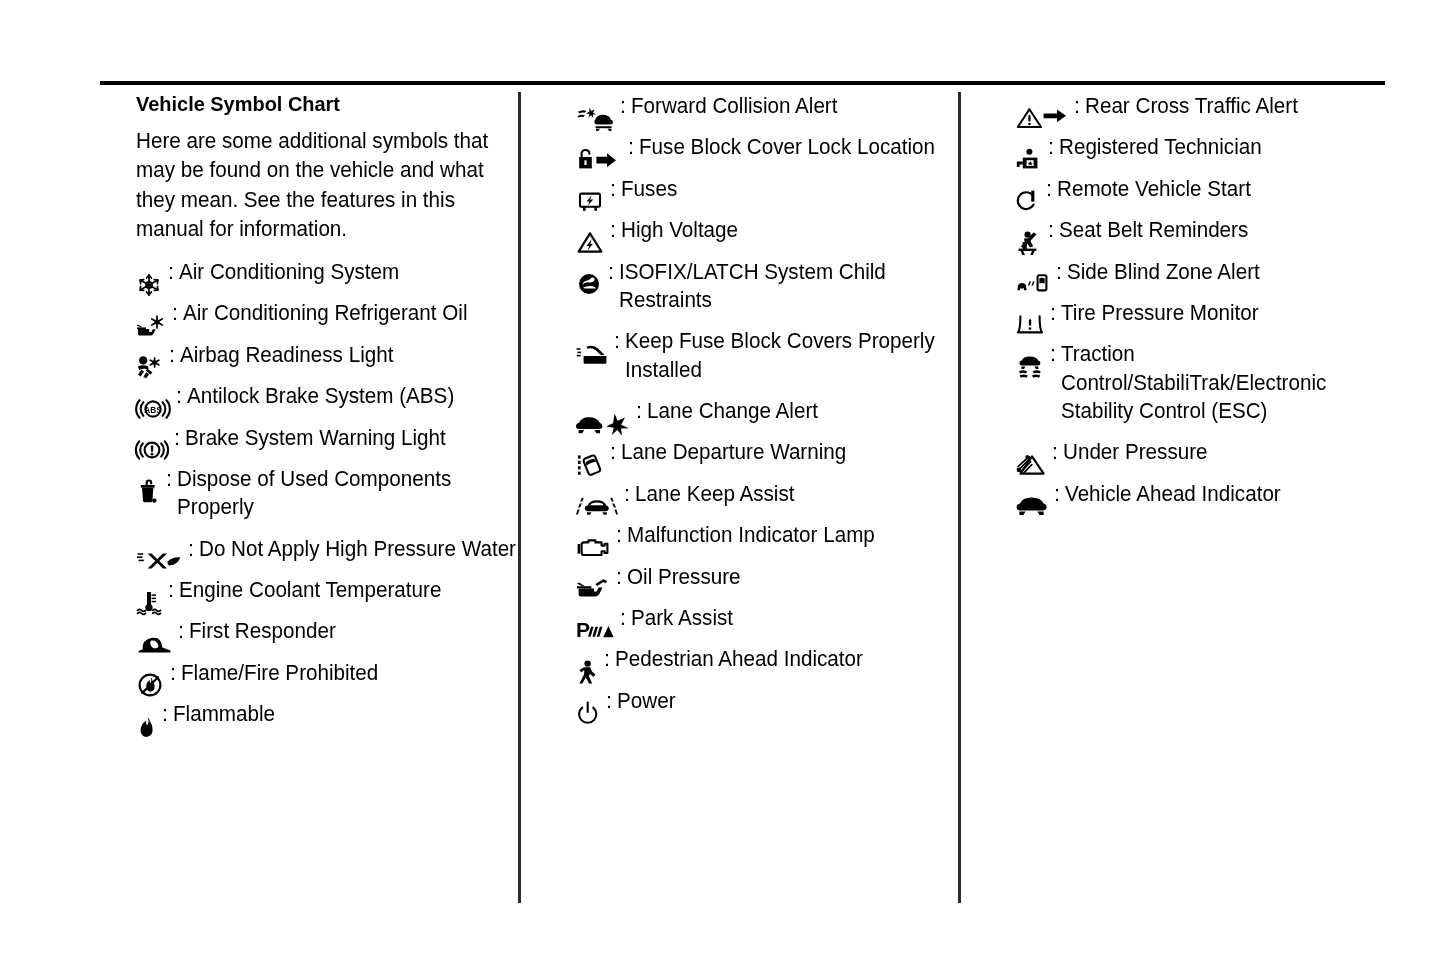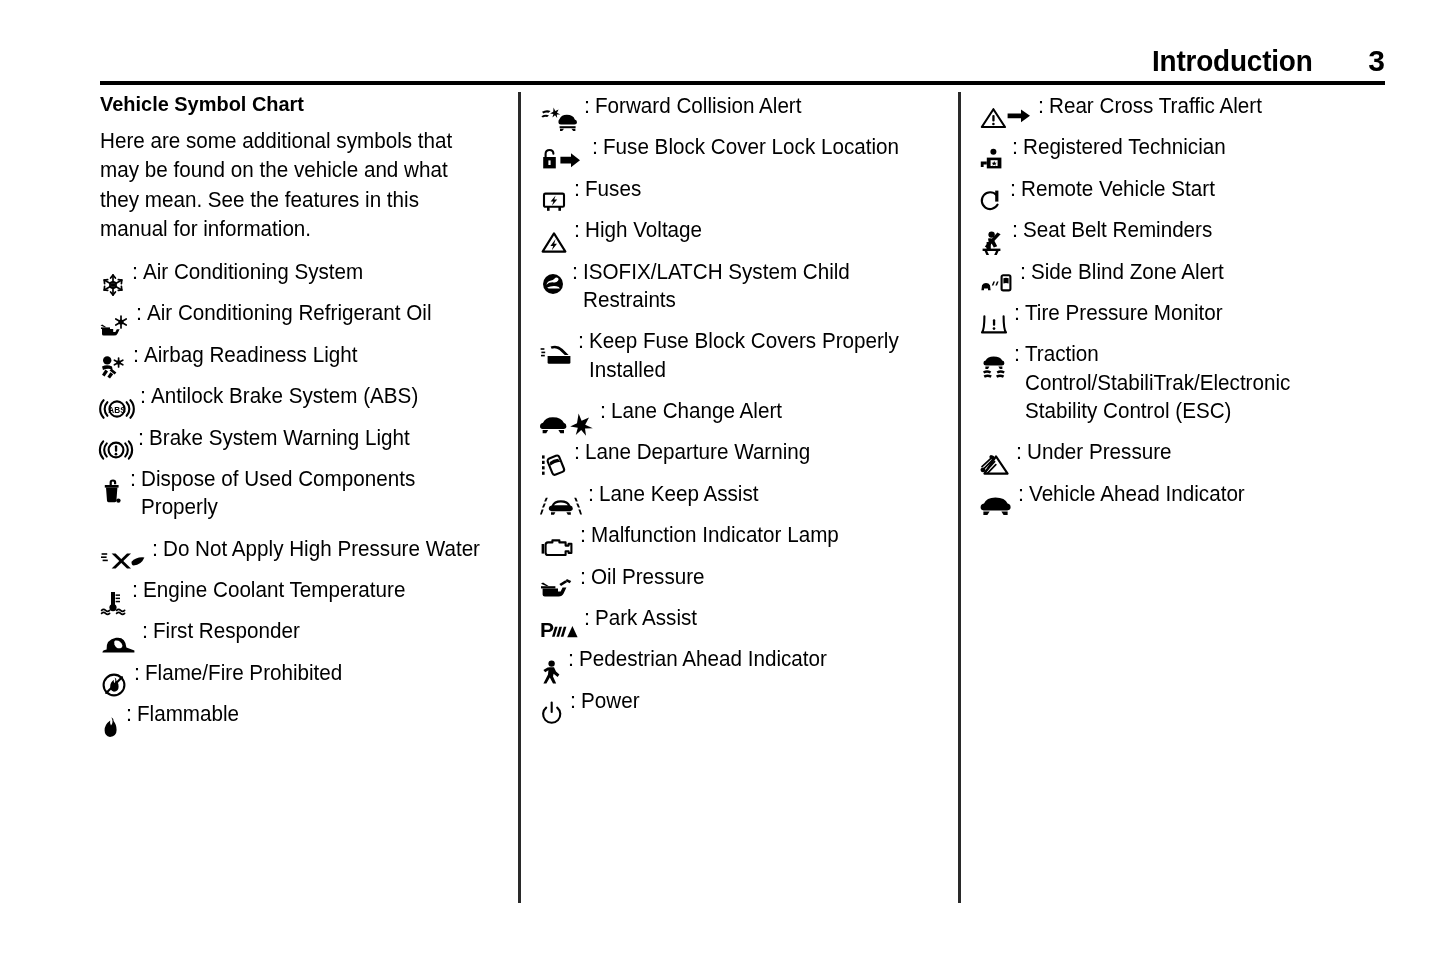--- a/index.html
+++ b/index.html
@@ -24,21 +24,21 @@
   }
   .header-page{
     font-size:30px;font-weight:bold;margin-left:44px;width:22px;text-align:right;
   }
   .header-rule{
     position:absolute;left:100px;top:81px;width:1285px;height:4px;background:#000;
   }
 
   
   .cols{position:absolute;left:0;top:92px;width:1445px;}
-  .col{position:absolute;top:0;}
+  .col{position:absolute;top:0;margin-left:36px;}
   .col1{left:100px;width:398px;}
   .col2{left:540px;width:398px;}
   .col3{left:980px;width:402px;}
 
   .divider{position:absolute;top:92px;width:3px;height:811px;background:#2a2a2a;}
   .div1{left:518px;}
   .div2{left:958px;}
 
   
   .sec-title{
@@ -69,24 +69,20 @@
   svg{display:block;overflow:visible;}
   .st{fill:none;stroke:#000;stroke-width:2.1;stroke-linecap:round;stroke-linejoin:round;}
   .st-thin{fill:none;stroke:#000;stroke-width:1.7;stroke-linecap:round;stroke-linejoin:round;}
   .fl{fill:#000;}
 </style>
 </head>
 <body>
 
 <div class="page">
 
-  <div class="header">
-    <span class="header-title">Introduction</span>
-    <span class="header-page">3</span>
-  </div>
   <div class="header-rule"></div>
 
   <div class="divider div1"></div>
   <div class="divider div2"></div>
 
   <div class="cols">
 
     <div class="col col1">
 
       <h2 class="sec-title">Vehicle Symbol Chart</h2>

